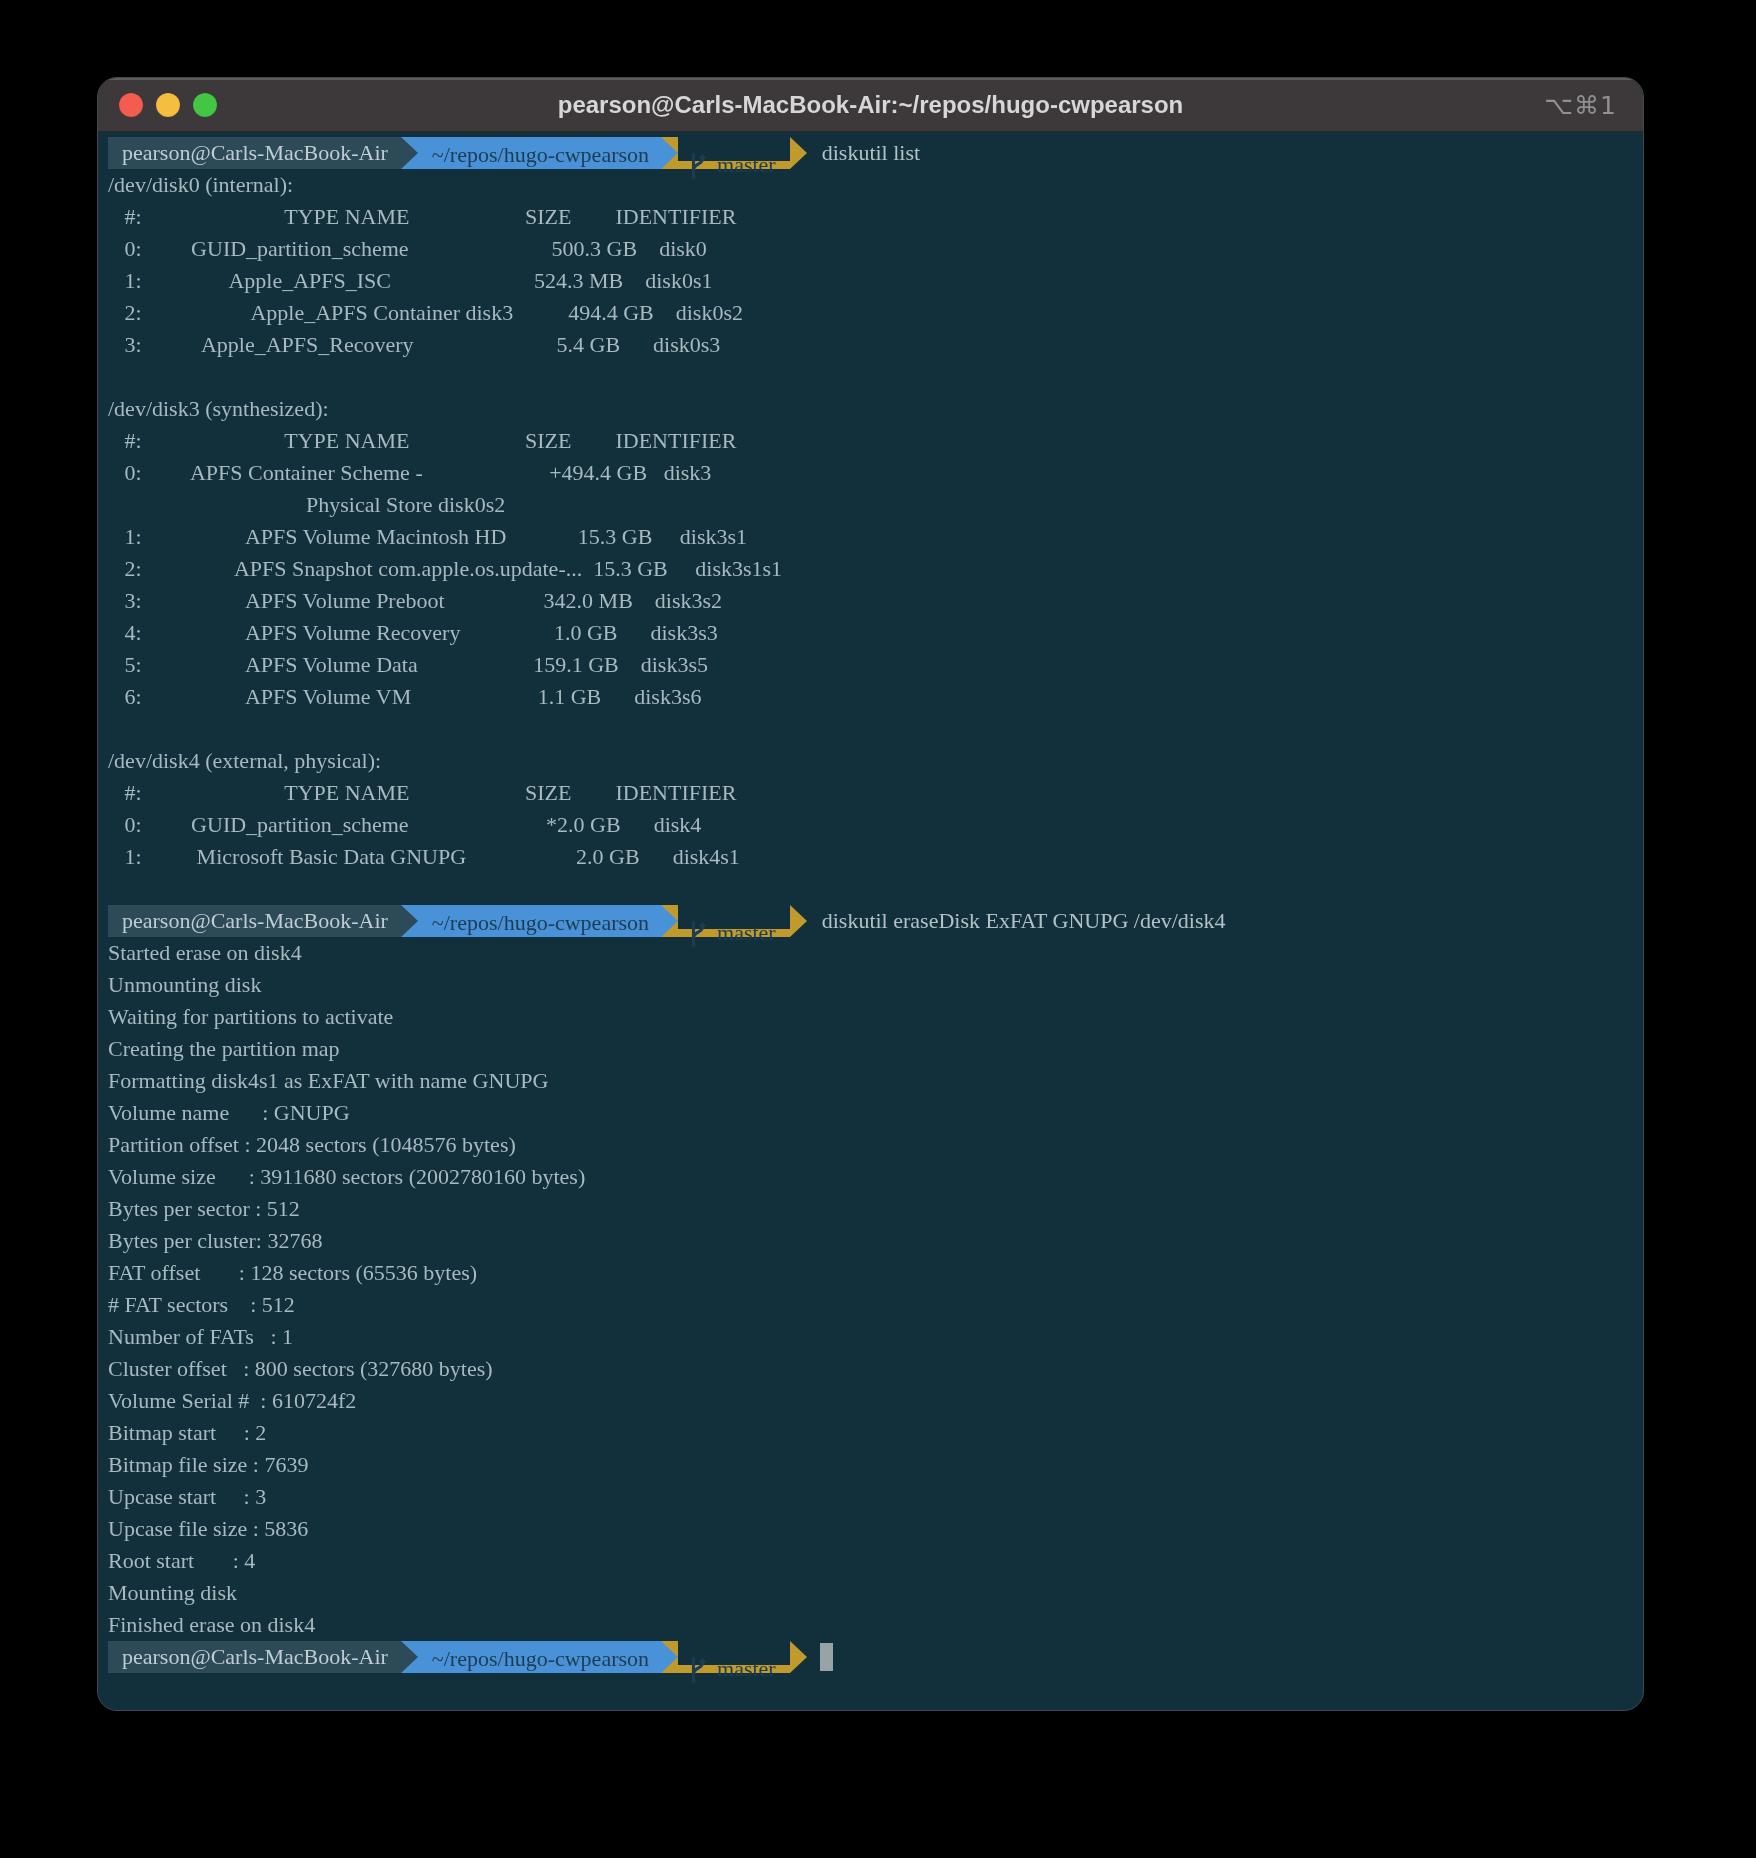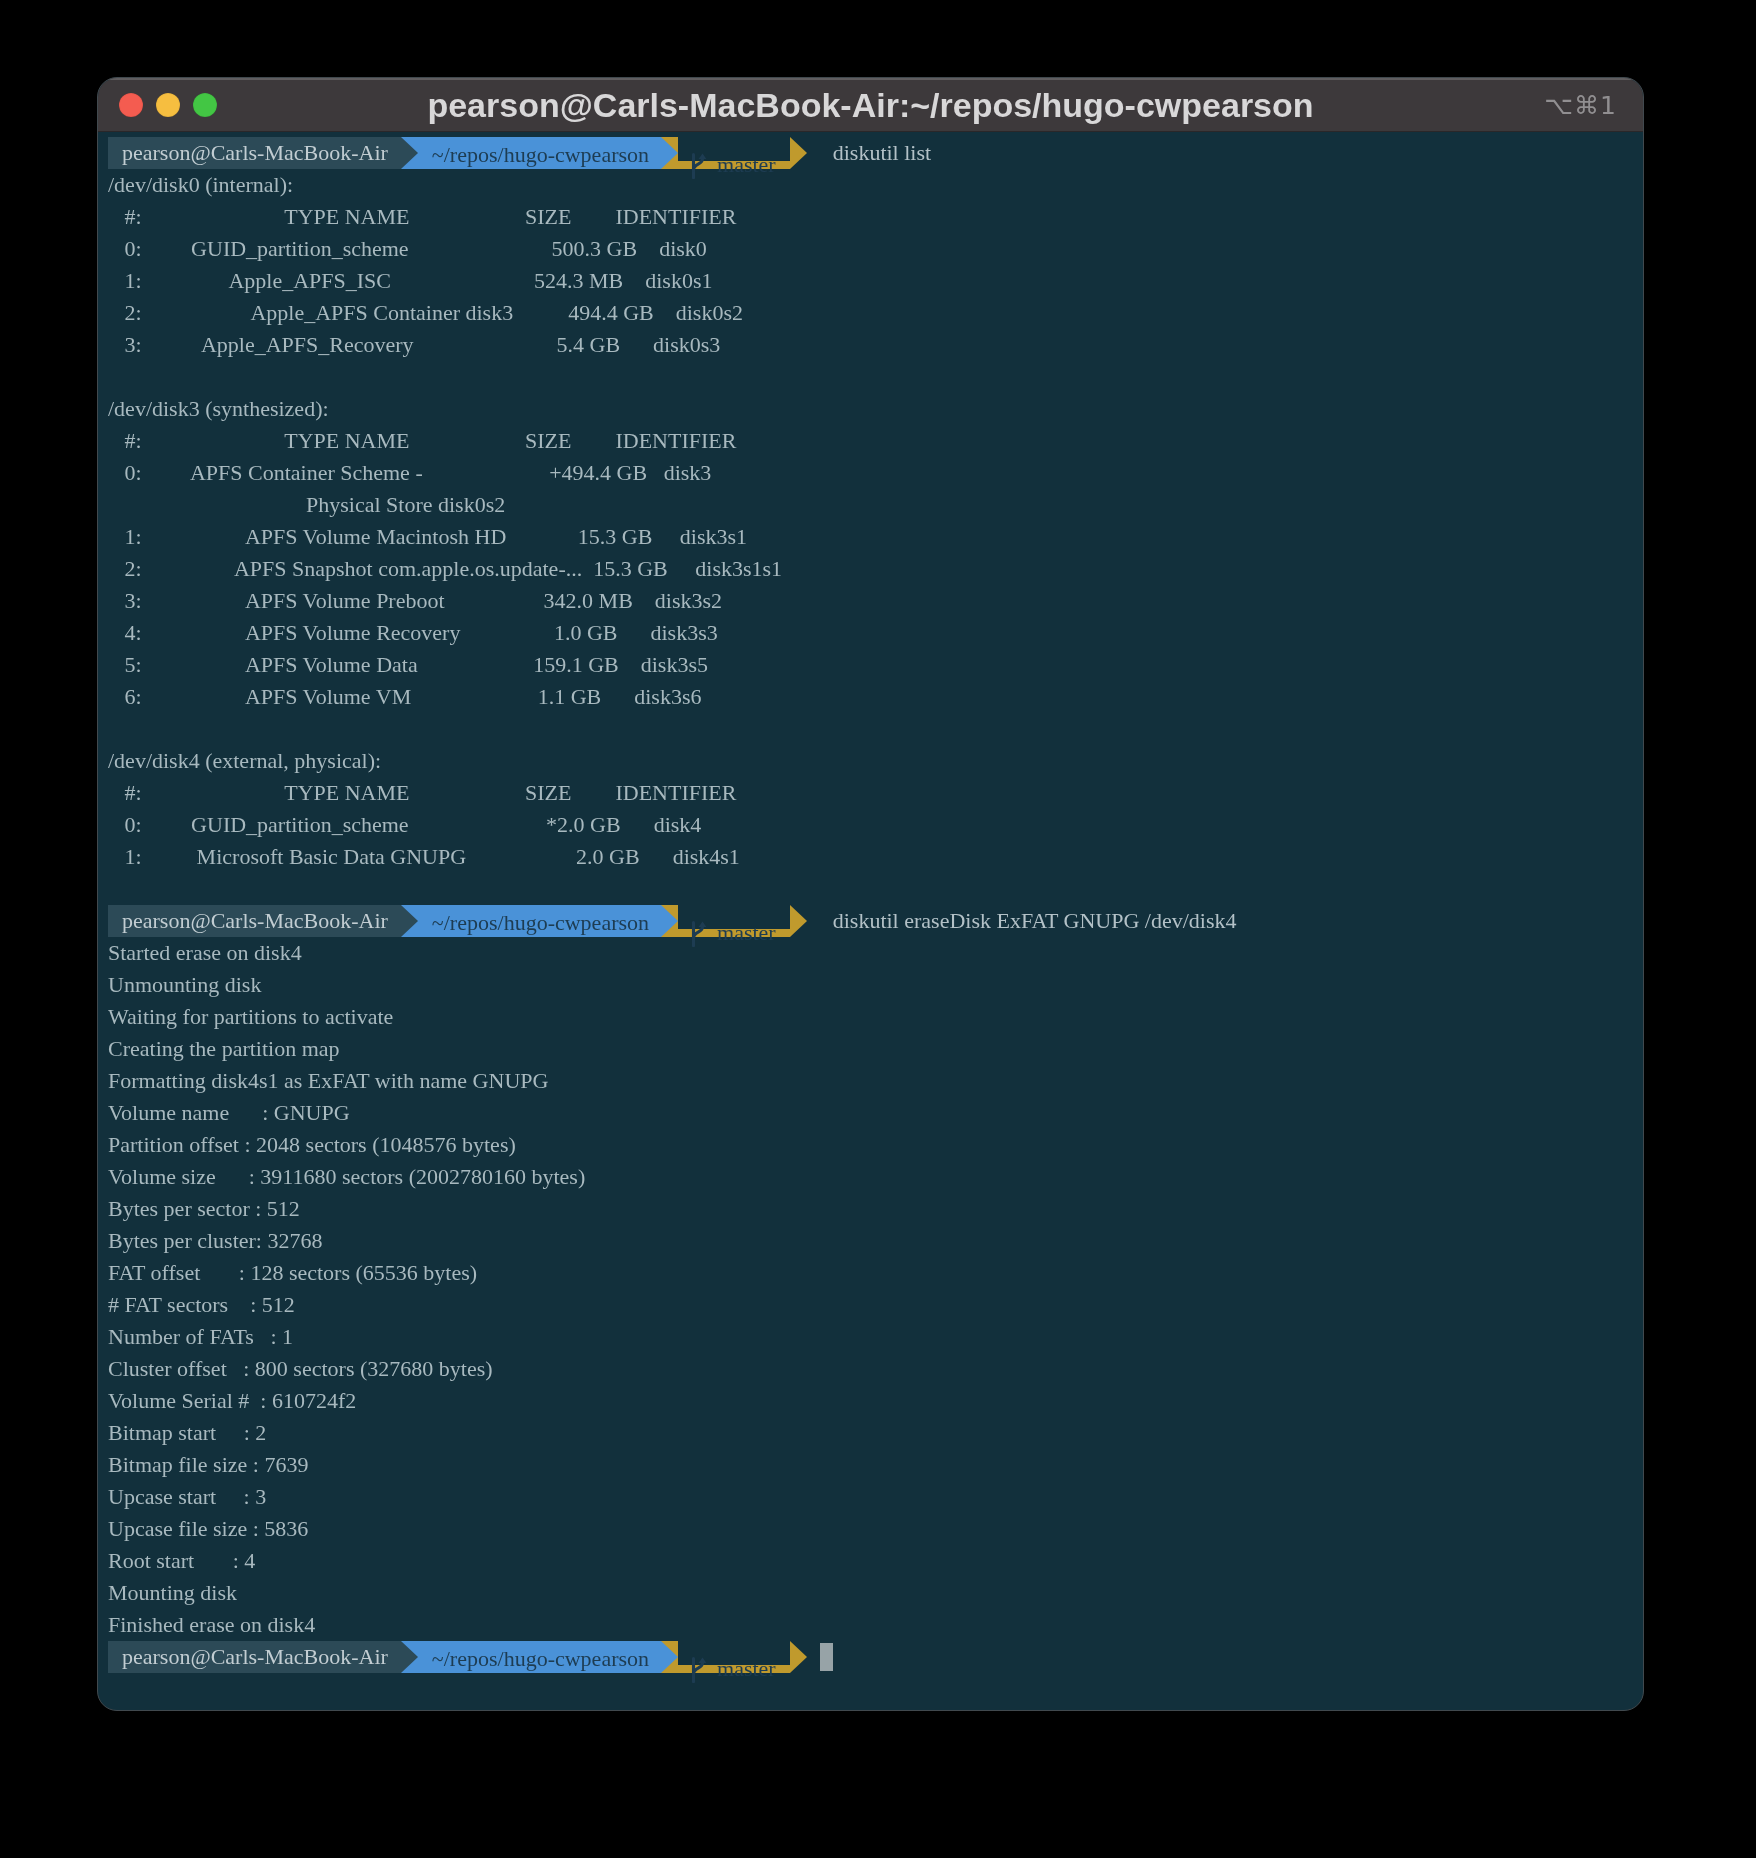--- a/index.html
+++ b/index.html
@@ -39,21 +39,21 @@
     display:flex;align-items:center;
   }
   .traffic{position:absolute;left:21px;top:0;height:100%;display:flex;align-items:center;gap:13px;}
   .light{width:24px;height:24px;border-radius:50%;box-shadow:inset 0 0 1px rgba(0,0,0,.35);}
   .light.red{background:var(--traffic-red);}
   .light.yellow{background:var(--traffic-yellow);}
   .light.green{background:var(--traffic-green);}
   .win-title{
     position:absolute;left:0;right:0;text-align:center;
     font-family:"Liberation Sans","DejaVu Sans",sans-serif;
-    font-weight:bold;font-size:34px;color:var(--title-text);
+    font-weight:bold;font-size:24px;color:var(--title-text);
   }
   .win-shortcut{
     position:absolute;right:26px;top:0;height:100%;display:flex;align-items:center;
     font-family:"DejaVu Sans",sans-serif;font-size:25px;color:var(--shortcut-text);letter-spacing:1px;
   }
   .term-body{
     padding:5px 0 0 10px;
     font-size:22px;line-height:32px;color:var(--body-text);
   }
   .t-line{height:32px;white-space:pre;font-family:Liberation Serif, serif;}
@@ -64,21 +64,21 @@
   .seg-git{background:var(--prompt-git-bg);color:var(--prompt-git-text);padding:0 14px 0 10px;gap:9px;margin-top:24px;}
   .p-arrow{position:relative;width:17px;flex:0 0 17px;}
   .p-arrow::before{
     content:"";position:absolute;left:0;top:0;width:0;height:0;
     border-top:16px solid transparent;border-bottom:16px solid transparent;
     border-left:17px solid currentColor;
   }
   .arrow-1{background:var(--prompt-dir-bg);color:var(--prompt-user-bg);}
   .arrow-2{background:var(--prompt-git-bg);color:var(--prompt-dir-bg);}
   .arrow-3{background:transparent;color:var(--prompt-git-bg);}
-  .cmd{color:var(--command-text);margin-left:26px;white-space:pre;}
+  .cmd{color:var(--command-text);margin-left:15px;white-space:pre;}
   .cursor{
     display:inline-block;width:13px;height:28px;margin-left:13px;align-self:center;
     background:var(--cursor-color);
   }
   .branch-icon{display:block;}
 </style>
 </head>
 <body>
 
 <div class="terminal-window">

